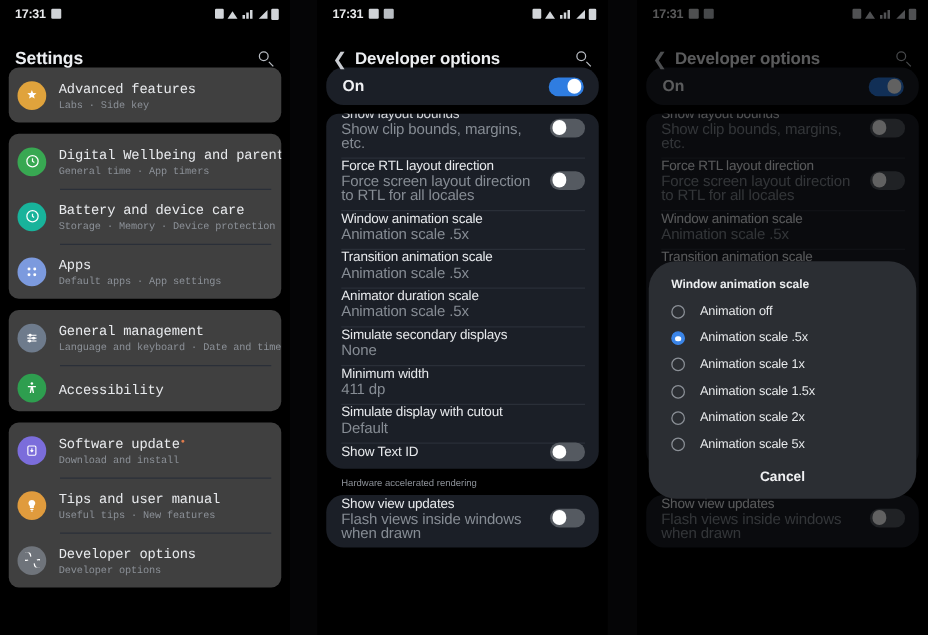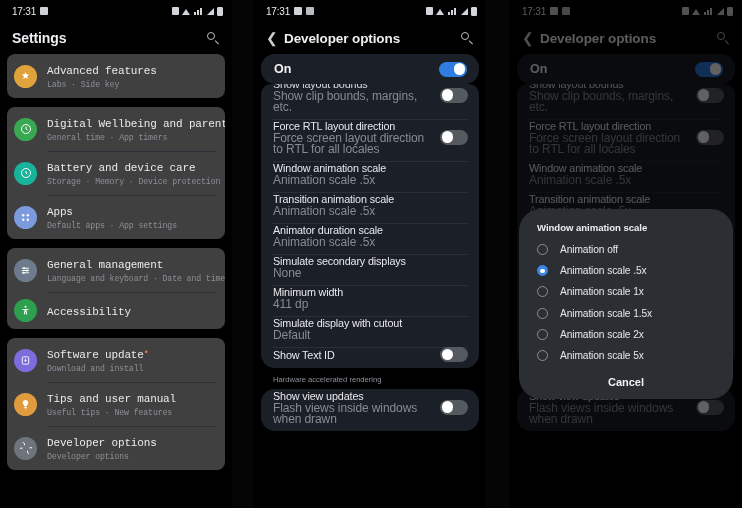--- a/index.html
+++ b/index.html
@@ -36,20 +36,21 @@
 
   
   .statusbar {
     height: 22px;
     display: flex;
     align-items: center;
     justify-content: space-between;
     padding: 0 9px 0 12px;
     background: #000;
     box-sizing: border-box;
+    font-weight: bold;
   }
   .sb-left {
     display: flex;
     align-items: center;
     gap: 4px;
   }
   .sb-clock {
     color: #e9eaec;
     font-size: 10px;
     letter-spacing: -0.2px;
@@ -114,21 +115,21 @@
     border: 1px solid #d2d5d9;
     border-radius: 1px;
     background: #d2d5d9;
     box-sizing: border-box;
   }
 
   
   .appbar {
     height: 32px;
     display: flex;
-    align-items: center;
+    align-items: flex-end;
     padding: 0 12px;
     box-sizing: border-box;
     background: #000;
   }
   .appbar .back {
     color: #c9ccd1;
     font-size: 14px;
     margin-right: 9px;
     line-height: 1;
     width: 9px;
@@ -232,20 +233,21 @@
   .devwrap { padding: 0 7px; box-sizing: border-box; }
   .oncard {
     background: #1b1f27;
     border-radius: 14px;
     height: 30px;
     display: flex;
     align-items: center;
     justify-content: space-between;
     padding: 0 12px 0 13px;
     box-sizing: border-box;
+    margin-bottom: 7px;
   }
   .oncard .onlabel {
     color: #f0f1f3;
     font-size: 12.5px;
     font-weight: 600;
   }
   .toggle {
     width: 28px; height: 15px;
     border-radius: 9px;
     position: relative;

